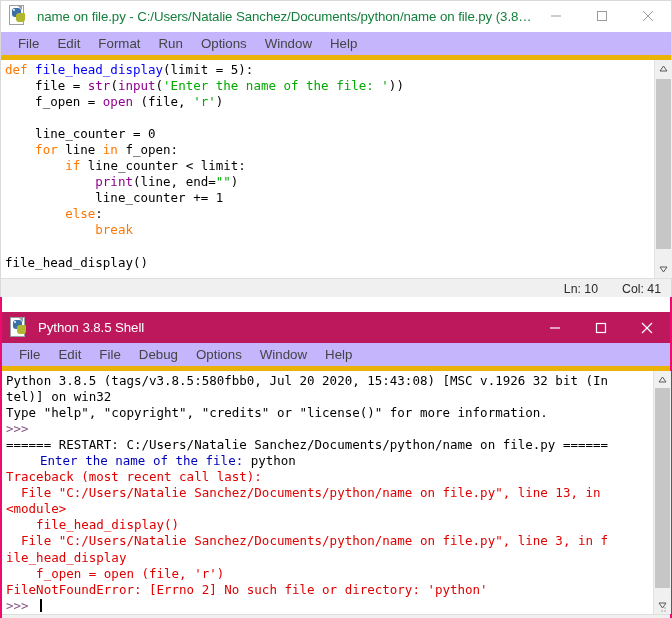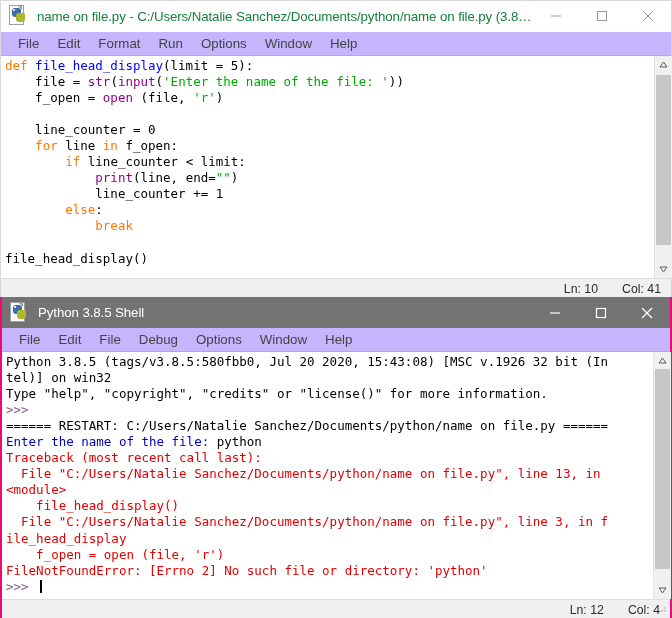--- a/index.html
+++ b/index.html
@@ -22,21 +22,21 @@
   .win-shell  { top: 297px; height: 321px; background:#fff; border:2px solid #ee0a6e; border-top:none; }
 
   
   .titlebar {
     height: 31px;
     display: flex;
     align-items: center;
     box-sizing: border-box;
   }
   .titlebar-inactive { background:#ffffff; border-bottom:1px solid #ffffff; }
-  .titlebar-active   { background:#737373; }
+  .titlebar-active   { background:#be185d;margin-top:15px; }
 
   .title-icon {
     width: 22px; height: 22px;
     margin-left: 7px; margin-right: 7px;
     position: relative; flex: 0 0 auto;
   }
   .pyicon { position:relative; width:20px; height:20px; }
   .pyicon .doc {
     position:absolute; left:1px; top:0px; width:13px; height:18px;
     background:#fdfdfd; border:1px solid #9aa0a6;
@@ -91,21 +91,21 @@
     line-height: 23px;
     white-space: nowrap;
   }
 
   
   .textarea-wrap {
     position: relative;
     background: #f0abfc;
     display: flex;
     box-sizing: border-box;
-    border-top: 1px solid #eab308;
+    border-top: 5px solid #eab308;
   }
   .editor-text-wrap { height: 223px; }
   .shell-text-wrap  { height: 248px; }
 
   .codepane {
     flex: 1 1 auto;
     overflow: hidden;
     padding: 2px 0 0 4px;
     font-family: "DejaVu Sans Mono", "Liberation Mono", monospace;
     font-size: 12.5px;
@@ -117,21 +117,21 @@
   .codeline { white-space: pre; height: 16.05px; color:#000000; }
 
   
   .tok-kw      { color:#ff7700; }
   .tok-def     { color:#0000ff; }
   .tok-builtin { color:#900090; }
   .tok-str     { color:#00aa00; }
   .tok-plain   { color:#000000; }
   .tok-prompt  { color:#8b5a8b; }
   .tok-err     { color:#e00000; }
-  .tok-out     { color:#0000bb; }
+  .tok-out     { color:#0000bb;margin-left:34px; }
   .tok-restart { color:#000000;margin-top:36px; }
 
   
   .vscroll {
     flex: 0 0 auto;
     width: 17px;
     background: #f0f0f0;
     border-left: 1px solid #e2e2e2;
     position: relative;
     box-sizing: border-box;

